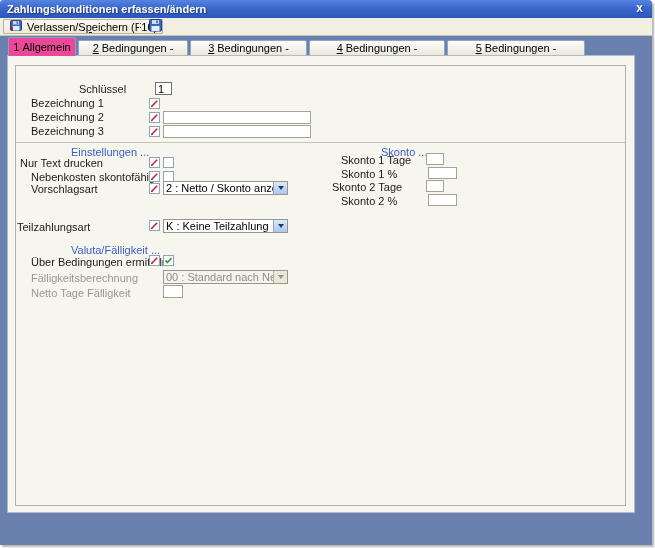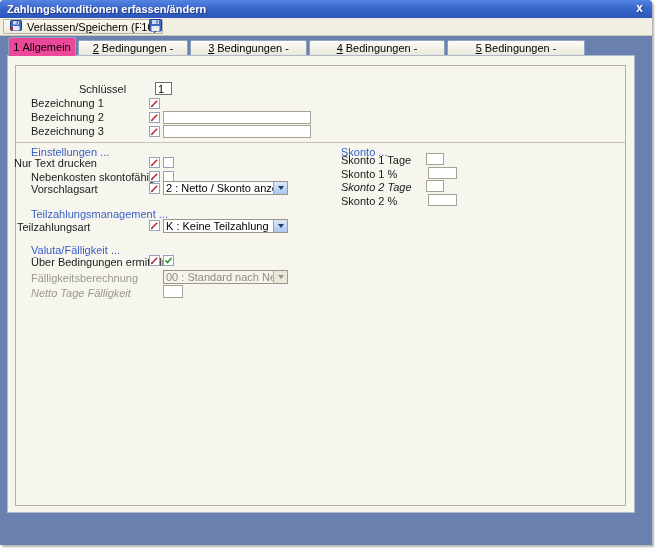--- a/index.html
+++ b/index.html
@@ -43,21 +43,21 @@
 
   
   .page { position:absolute; left:7px; top:55px; width:628px; height:458px;
           background:#f7f6ee; border:1px solid #aeb9cc; z-index:2; }
   .groupbox { position:absolute; left:7px; top:9px; width:611px; height:441px;
               border:1px solid #b5b1a4; }
   .divider { position:absolute; left:8px; top:86px; width:609px; height:1px; background:#c7c3b5; }
 
   .lbl { position:absolute; height:13px; line-height:13px; color:#1a1a1a; white-space:nowrap; }
   .lbl.dis { color:#9b998c; }
-  .hdr { position:absolute; height:12px; line-height:12px; color:#3a60c8; white-space:nowrap; }
+  .hdr { position:absolute; height:12px; line-height:12px; color:#3a60c8; white-space:nowrap;margin-left:40px; }
 
   .txt { position:absolute; height:13px; border:1px solid #a6a293; background:#fff;
          font-family:"Liberation Sans",sans-serif; font-size:11px; padding:0 2px; }
   .txt.key { border-color:#6e6e6e; }
   .txt.small { height:12px; }
 
   .icon-btn { position:absolute; width:11px; height:11px; }
 
   .cb { position:absolute; width:11px; height:11px; background:#fff;
         border:1px solid #93a0b6; display:flex; align-items:center; justify-content:center; }
@@ -147,21 +147,21 @@
       <svg width="11" height="11" viewBox="0 0 11 11">
           <rect x="0.5" y="0.5" width="10" height="10" fill="#fff" stroke="#97a2b8"></rect>
           <path d="M3 8 L8.2 2.8" stroke="#cc2233" stroke-width="1.6"></path>
           <path d="M2 9.2 L4 8.8 L2.5 7.3 Z" fill="#23304e"></path>
         </svg>
     </span>
     <input class="txt" style="left: 155px; top: 69px; width: 148px;" value="">
 
     <span class="hdr" style="left:23px; top:90px;">Einstellungen ...</span>
 
-    <span class="lbl" style="left:6px; top:101px;">Nur Text drucken</span>
+    <span class="lbl" style="left:12px; top:101px;">Nur Text drucken</span>
     <span class="icon-btn" style="left:141px; top:101px;">
       <svg width="11" height="11" viewBox="0 0 11 11">
           <rect x="0.5" y="0.5" width="10" height="10" fill="#fff" stroke="#97a2b8"></rect>
           <path d="M3 8 L8.2 2.8" stroke="#cc2233" stroke-width="1.6"></path>
           <path d="M2 9.2 L4 8.8 L2.5 7.3 Z" fill="#23304e"></path>
         </svg>
     </span>
     <span class="cb" style="left:155px; top:101px;"></span>
 
     <span class="lbl" style="left:23px; top:115px;">Nebenkosten skontofähig</span>
@@ -190,27 +190,26 @@
     </div>
 
     <span class="hdr" style="left:333px; top:90px;">Skonto ...</span>
 
     <span class="lbl" style="left:333px; top:98px;">Skonto 1 Tage</span>
     <input class="txt small" style="left: 418px; top: 97px; width: 18px;" value="">
 
     <span class="lbl" style="left:333px; top:112px;">Skonto 1 %</span>
     <input class="txt small" style="left: 420px; top: 111px; width: 29px;" value="">
 
-    <span class="lbl" style="left:333px; top:125px;font-style:italic;">Skonto 2 Tage</span>
+    <span class="lbl" style="left:324px; top:125px;">Skonto 2 Tage</span>
     <input class="txt small" style="left: 418px; top: 124px; width: 18px;" value="">
 
     <span class="lbl" style="left:333px; top:139px;">Skonto 2 %</span>
     <input class="txt small" style="left: 420px; top: 138px; width: 29px;" value="">
 
-    <span class="hdr" style="left:23px; top:152px;">Teilzahlungsmanagement ...</span>
 
     <span class="lbl" style="left:9px; top:165px;">Teilzahlungsart</span>
     <span class="icon-btn" style="left:141px; top:164px;">
       <svg width="11" height="11" viewBox="0 0 11 11">
           <rect x="0.5" y="0.5" width="10" height="10" fill="#fff" stroke="#97a2b8"></rect>
           <path d="M3 8 L8.2 2.8" stroke="#cc2233" stroke-width="1.6"></path>
           <path d="M2 9.2 L4 8.8 L2.5 7.3 Z" fill="#23304e"></path>
         </svg>
     </span>
     <div class="dd" style="left:155px; top:163px;">
@@ -237,16 +236,16 @@
     </span>
 
     <span class="lbl dis" style="left:23px; top:216px;">Fälligkeitsberechnung</span>
     <div class="dd disabled" style="left:155px; top:214px;">
       <span class="dd-text">00 : Standard nach Netto Tagen</span>
       <span class="dd-btn">
           <span class="dd-arrow"></span>
         </span>
     </div>
 
-    <span class="lbl dis" style="left:23px; top:231px;font-style:italic;">Netto Tage Fälligkeit</span>
+    <span class="lbl dis" style="left:23px; top:231px;">Netto Tage Fälligkeit</span>
     <input class="txt" style="left: 155px; top: 229px; width: 20px;" value="">
   </div>
 </div>
 
 </body></html>

